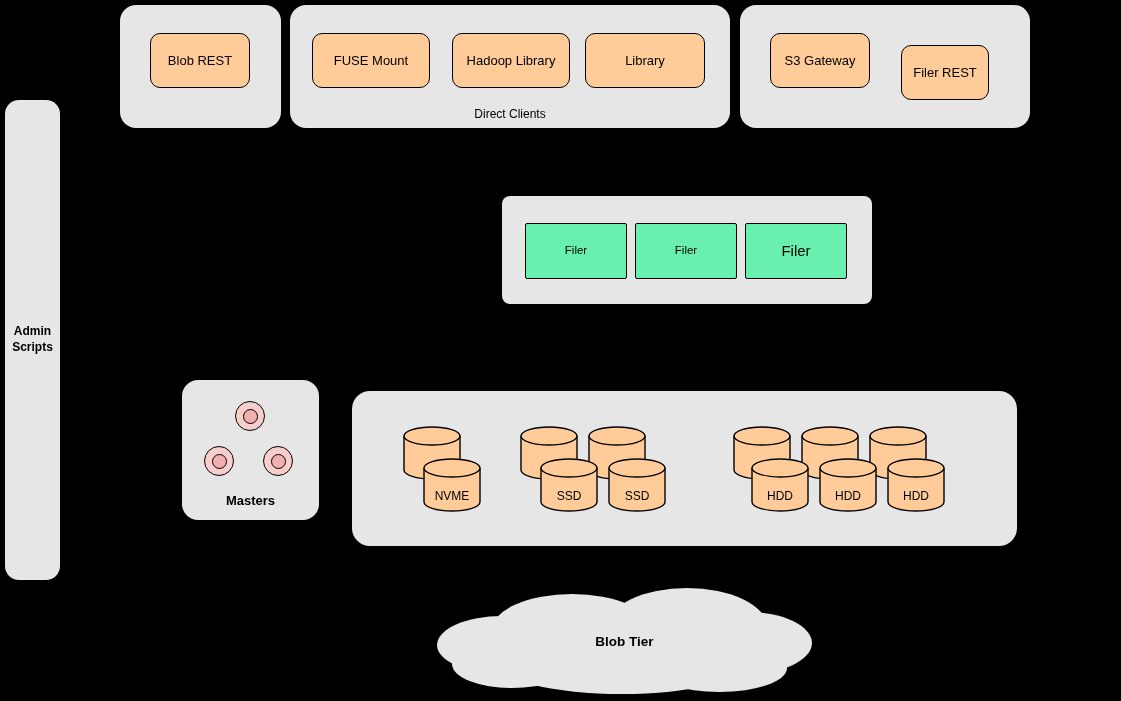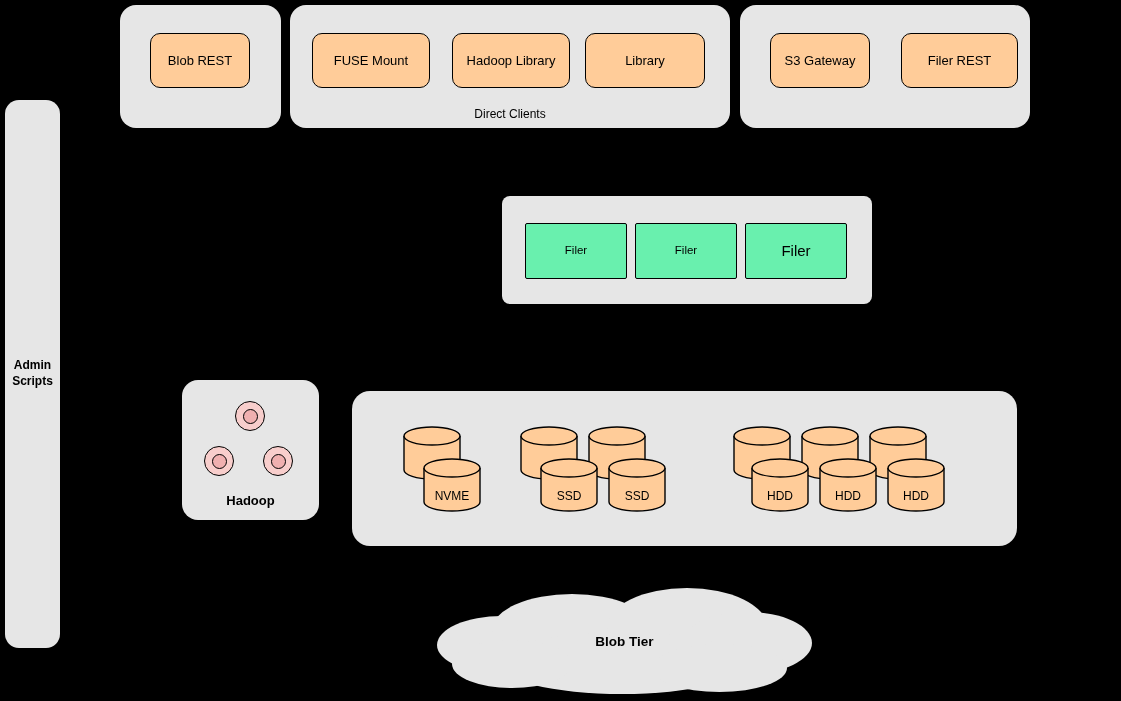--- a/index.html
+++ b/index.html
@@ -28,21 +28,21 @@
   .green  { background: #69f0ae; border-radius: 2px; }
   .filer-sm { font-size: 11.5px; }
   .filer-lg { font-size: 15px; }
 
   .caption {
     position: absolute; left: 0; width: 100%;
     text-align: center; font-size: 12px;
   }
 
   .admin {
-    left: 5px; top: 100px; width: 55px; height: 548px; border-radius: 14px;
+    left: 5px; top: 100px; width: 55px; height: 480px; border-radius: 14px;
     display: flex; align-items: center; justify-content: center;
     text-align: center; font-weight: bold; font-size: 12px; line-height: 1.3;
     padding: 4px;
   }
 
   .cyl { position: absolute; width: 58px; height: 54px; }
   .cyl svg { position: absolute; left: 0; top: 0; }
   .cyl .cyl-label {
     position: absolute; left: 0; top: 31px; width: 100%;
     text-align: center; font-size: 12px;
@@ -94,41 +94,41 @@
 
   <div class="panel" style="left:290px; top:5px; width:440px; height:123px;">
     <div class="node orange" style="left:162px; top:28px; width:118px; height:55px;">Hadoop Library</div>
     <div class="node orange" style="left:22px; top:28px; width:118px; height:55px;">FUSE Mount</div>
     <div class="node orange" style="left:295px; top:28px; width:120px; height:55px;">Library</div>
     <div class="caption" style="bottom:7px;">Direct Clients</div>
   </div>
 
   <div class="panel" style="left:740px; top:5px; width:290px; height:123px;">
     <div class="node orange" style="left:30px; top:28px; width:100px; height:55px;">S3 Gateway</div>
-    <div class="node orange" style="left:161px; top:28px; width:117px; height:55px;">Filer REST</div>
+    <div class="node orange" style="left:161px; top:40px; width:88px; height:55px;">Filer REST</div>
   </div>
 
   <div class="panel" style="left:502px; top:196px; width:370px; height:108px; border-radius:8px;">
     <div class="node green filer-sm" style="left:23px; top:27px; width:102px; height:56px;">Filer</div>
     <div class="node green filer-sm" style="left:133px; top:27px; width:102px; height:56px;">Filer</div>
     <div class="node green filer-lg" style="left:243px; top:27px; width:102px; height:56px;">Filer</div>
   </div>
 
 
   <div class="panel" style="left:182px; top:380px; width:137px; height:140px;">
     <div class="master-ring" style="left:53px; top:21px;">
       <div class="master-core"></div>
     </div>
     <div class="master-ring" style="left:22px; top:66px;">
       <div class="master-core"></div>
     </div>
     <div class="master-ring" style="left:81px; top:66px;">
       <div class="master-core"></div>
     </div>
-    <div class="masters-label">Hadoop</div>
+    <div class="masters-label">Masters</div>
   </div>
 
   <div class="panel" style="left:352px; top:370px; width:665px; height:155px; border-radius:18px;margin-top:21px;">
 
     <div class="cyl back" style="left:51px; top:35px;">
       <svg width="58" height="54" viewBox="0 0 58 54">
         <path d="M 1 10 L 1 44 A 28 9 0 0 0 57 44 L 57 10" fill="#ffcc99" stroke="#000" stroke-width="1.4"></path>
         <ellipse cx="29" cy="10" rx="28" ry="9" fill="#ffcc99" stroke="#000" stroke-width="1.4"></ellipse>
       </svg>
     </div>

